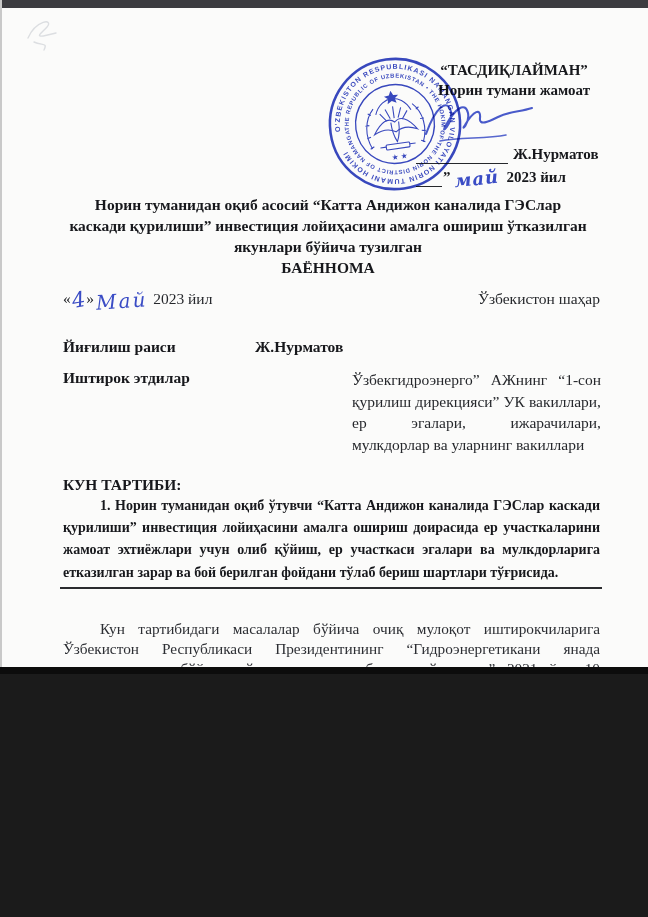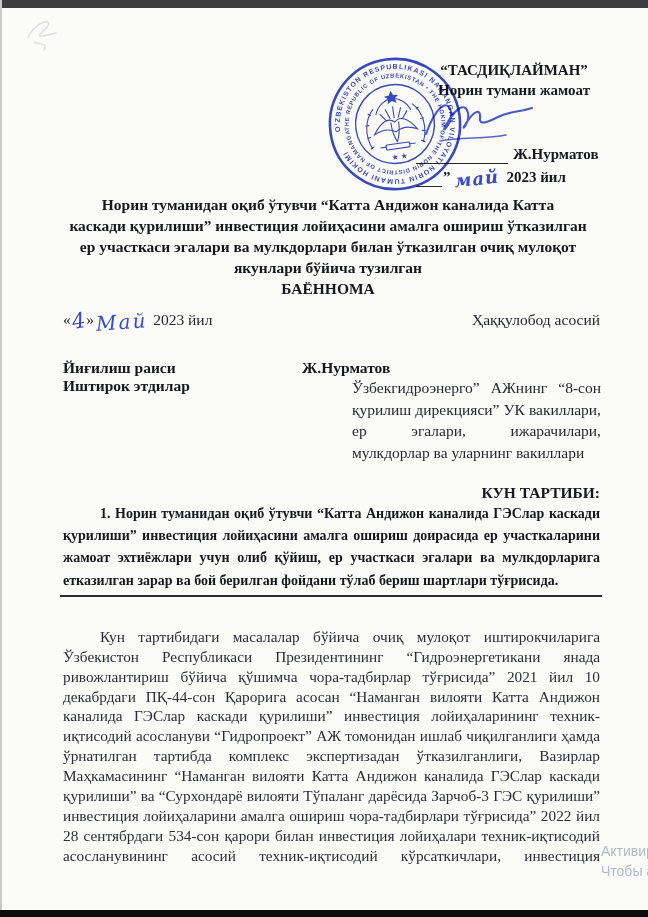--- a/index.html
+++ b/index.html
@@ -1,18 +1,18 @@
 <!DOCTYPE html>
 <html><head>
 <meta charset="utf-8">
 <style>
   html,body{margin:0;padding:0;background:#1b1b1b;}
   .page{
     position:relative;
-    width:648px;height:917px;
+    width:648px;height:674px;
     background:#fbfbfa;
     overflow:hidden;
     font-family:"Liberation Serif","DejaVu Serif",serif;
     color:#26282c;
     box-sizing:border-box;
   }
   .scan-bar-top{position:absolute;top:0;left:0;width:648px;height:8px;background:#3c3c40;}
   .scan-bar-bottom{position:absolute;bottom:0;left:0;width:648px;height:7px;background:#0c0c0c;}
   .scan-edge-left{position:absolute;top:0;left:0;width:2px;height:917px;background:#c9c9c9;}
 
@@ -51,29 +51,29 @@
   .dateline{
     display:flex;justify-content:space-between;align-items:flex-end;
     margin:12px 48px 0 63px;font-size:15.5px;
   }
   .dateline .left{display:flex;align-items:flex-end;}
   .hand-day{font-size:21px;line-height:16px;transform:rotate(-10deg);display:inline-block;margin:0 1px;}
   .hand-month-big{font-size:20px;line-height:16px;transform:rotate(-4deg) translateY(1px);display:inline-block;margin:0 6px 0 2px;letter-spacing:2px;}
 
   
   .roles{margin:30px 48px 0 63px;font-size:15.5px;}
-  .role-row{display:grid;grid-template-columns:192px 97px auto;gap:47px;}
+  .role-row{display:grid;grid-template-columns:192px 97px auto;}
   .role-label{font-weight:bold;color:#17181c;}
   .role-name{font-weight:bold;color:#17181c;}
-  .attend-row{display:grid;grid-template-columns:289px auto;}
+  .attend-row{display:grid;grid-template-columns:289px auto;margin-top:13px;}
   .attend-text{width:249px;text-align:justify;line-height:21.5px;}
 
   
   .agenda-head{
-    text-align:right;font-weight:bold;font-size:15.5px;color:#17181c;
+    text-align:left;font-weight:bold;font-size:15.5px;color:#17181c;
     margin:21px 48px 0 63px;
   }
   .agenda-item{
     margin:1px 48px 0 63px;
     font-weight:bold;font-size:14px;line-height:22.2px;color:#17181c;
     text-align:justify;text-indent:37px;
   }
   .agenda-sep{margin:2px 46px 0 60px;border-bottom:2px solid #2a2b2e;height:1px;}
 
   
@@ -145,46 +145,45 @@
         <path d="M66,68 C66,78 68,84 70,88 C72,84 74,78 74,68"></path>
         <path d="M44,92 C38,78 40,62 50,52 M46,90 l-4,2 M44,80 l-4,1 M44,68 l-4,0 M47,58 l-3,-2"></path>
         <path d="M96,92 C102,78 100,62 90,52 M94,90 l4,2 M96,80 l4,1 M96,68 l4,0 M93,58 l3,-2"></path>
         <rect x="58" y="90" width="24" height="5" rx="1"></rect>
         <path d="M52,92 l6,0 M82,92 l6,0"></path>
       </g>
     </svg>
   </div>
 
   <div class="doc-title">
-    <div>Норин туманидан оқиб ўтувчи “Катта Андижон каналида Катта</div>
+    <div>Норин туманидан оқиб асосий “Катта Андижон каналида ГЭСлар</div>
     <div>каскади қурилиши” инвестиция лойиҳасини амалга ошириш ўтказилган</div>
-    <div>ер участкаси эгалари ва мулкдорлари билан ўтказилган очиқ мулоқот</div>
     <div>якунлари бўйича тузилган</div>
     <div class="doctype">БАЁННОМА</div>
   </div>
 
   <div class="dateline">
     <div class="left">
       <span>«</span>
       <span class="hand hand-day">4</span>
       <span>»</span>
       <span class="hand hand-month-big">Май</span>
       <span>2023 йил</span>
     </div>
-    <div>Ҳаққулобод асосий</div>
+    <div>Ўзбекистон шаҳар</div>
   </div>
 
   <div class="roles">
     <div class="role-row">
       <span class="role-label">Йиғилиш раиси</span>
       <span class="role-name">Ж.Нурматов</span>
     </div>
     <div class="attend-row">
       <span class="role-label">Иштирок этдилар</span>
-      <span class="attend-text">Ўзбекгидроэнерго” АЖнинг “8-сон қурилиш дирекцияси” УК вакиллари, ер эгалари, ижарачилари, мулкдорлар ва уларнинг вакиллари</span>
+      <span class="attend-text">Ўзбекгидроэнерго” АЖнинг “1-сон қурилиш дирекцияси” УК вакиллари, ер эгалари, ижарачилари, мулкдорлар ва уларнинг вакиллари</span>
     </div>
   </div>
 
   <div class="agenda-head">КУН ТАРТИБИ:</div>
   <div class="agenda-item">1. Норин туманидан оқиб ўтувчи “Катта Андижон каналида ГЭСлар каскади қурилиши” инвестиция лойиҳасини амалга ошириш доирасида ер участкаларини жамоат эхтиёжлари учун олиб қўйиш, ер участкаси эгалари ва мулкдорларига етказилган зарар ва бой берилган фойдани тўлаб бериш шартлари тўғрисида.</div>
   <div class="agenda-sep"></div>
 
   <div class="body-par">Кун тартибидаги масалалар бўйича очиқ мулоқот иштирокчиларига Ўзбекистон Республикаси Президентининг “Гидроэнергетикани янада ривожлантириш бўйича қўшимча чора-тадбирлар тўғрисида” 2021 йил 10 декабрдаги ПҚ-44-сон Қарорига асосан “Наманган вилояти Катта Андижон каналида ГЭСлар каскади қурилиши” инвестиция лойиҳаларининг техник-иқтисодий асослануви “Гидропроект” АЖ томонидан ишлаб чиқилганлиги ҳамда ўрнатилган тартибда комплекс экспертизадан ўтказилганлиги, Вазирлар Маҳкамасининг “Наманган вилояти Катта Андижон каналида ГЭСлар каскади қурилиши” ва “Сурхондарё вилояти Тўпаланг дарёсида Зарчоб-3 ГЭС қурилиши” инвестиция лойиҳаларини амалга ошириш чора-тадбирлари тўғрисида” 2022 йил 28 сентябрдаги 534-сон қарори билан инвестиция лойиҳалари техник-иқтисодий асосланувининг асосий техник-иқтисодий кўрсаткичлари, инвестиция</div>
 
   <div class="watermark">

